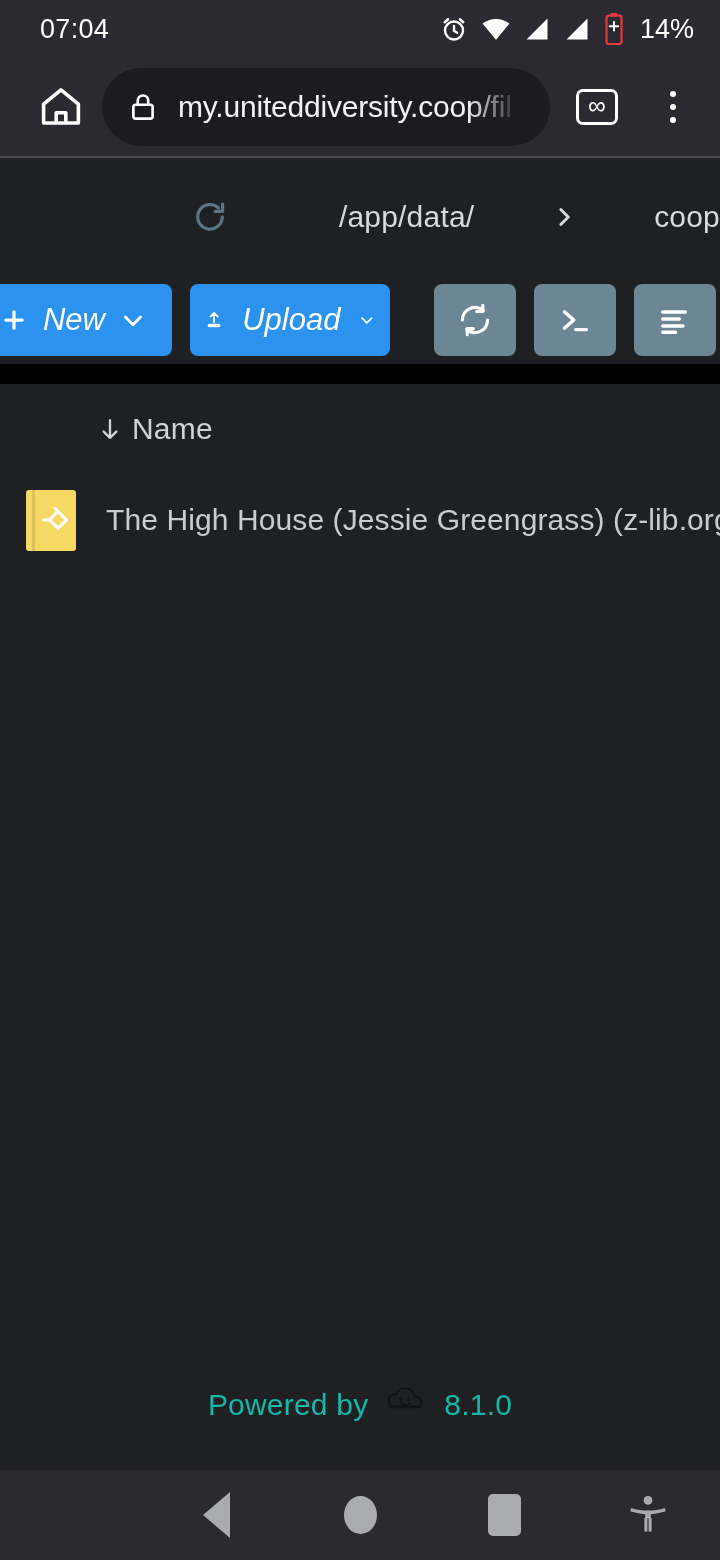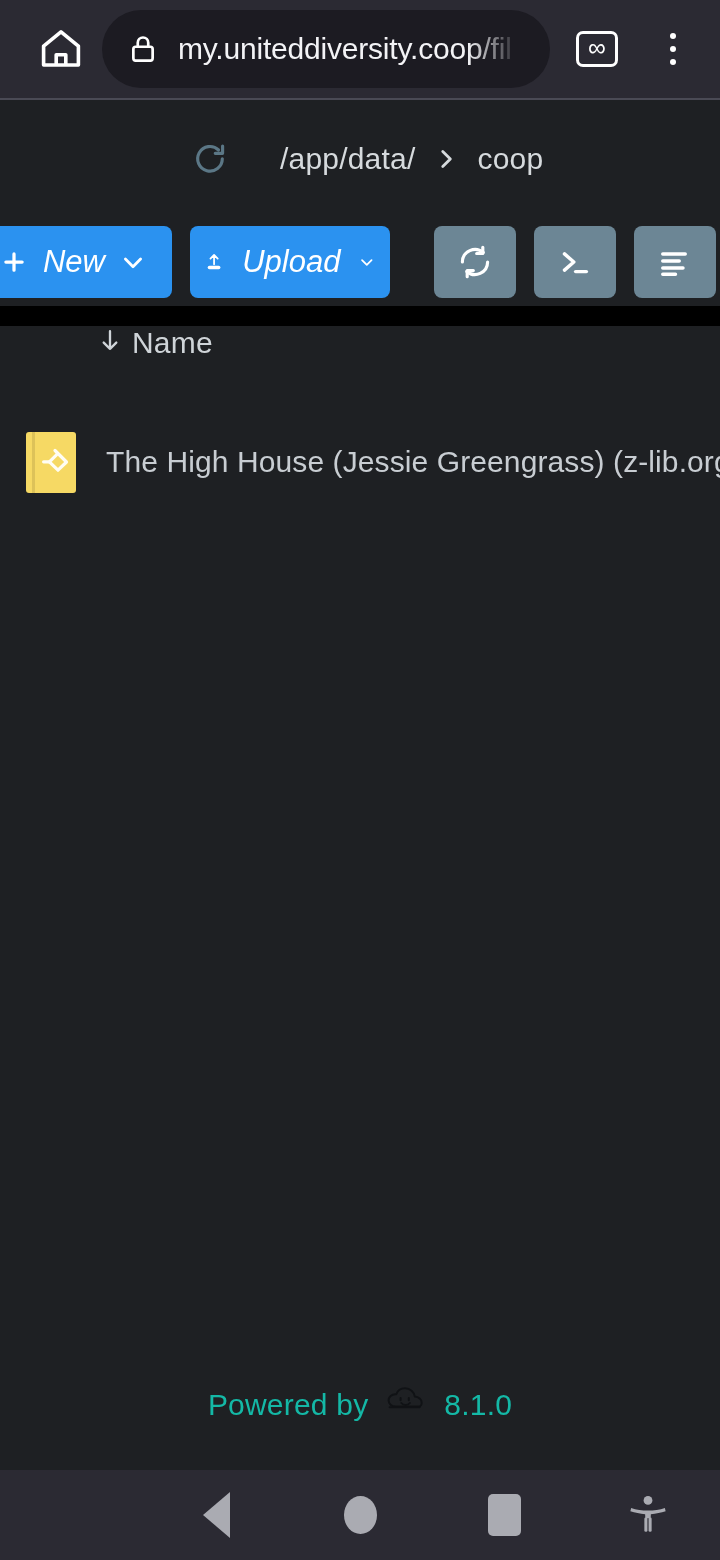--- a/index.html
+++ b/index.html
@@ -162,20 +162,21 @@
   }
 
   
   .breadcrumb-row {
     height: 118px;
     flex: 0 0 118px;
     display: flex;
     align-items: center;
     padding-left: 192px;
     gap: 0;
+    justify-content: space-between;
   }
   .reload-ic {
     flex: 0 0 auto;
     margin-right: 52px;
     display: flex;
     align-items: center;
   }
   .crumb {
     color: #d6dadd;
     font-size: 30px;
@@ -241,21 +242,21 @@
     height: 20px;
     flex: 0 0 20px;
     background: #000000;
   }
 
   
   .list-head {
     height: 90px;
     flex: 0 0 90px;
     display: flex;
-    align-items: flex-start;
+    align-items: center;
     padding-left: 96px;
     gap: 8px;
   }
   .sort-label {
     color: #cfd4d8;
     font-size: 30px;
     letter-spacing: .2px;
   }
 
   .file-row {
@@ -341,20 +342,51 @@
     width: 33px; height: 42px;
     background: #aaabb2;
     border-radius: 5px;
   }
 </style>
 </head>
 <body>
 
 <div id="screen">
 
+  <div class="status-bar">
+    <div class="status-clock">07:04</div>
+    <div class="status-right">
+
+      <svg class="ic" width="30" height="30" viewBox="0 0 24 24" fill="none" stroke="#ffffff" stroke-width="1.9">
+        <circle cx="12" cy="13.2" r="7.2"></circle>
+        <path d="M12 9.6v3.8l2.6 1.7" stroke-linecap="round"></path>
+        <path d="M7.3 4.2 4.6 6.6M16.7 4.2l2.7 2.4" stroke-linecap="round"></path>
+      </svg>
+
+      <svg class="ic" width="30" height="30" viewBox="0 0 24 24">
+        <path d="M12 20.5 1.2 7.6C4.2 5.2 7.9 3.9 12 3.9s7.8 1.3 10.8 3.7z" fill="#ffffff"></path>
+      </svg>
+
+      <svg class="ic" width="28" height="28" viewBox="0 0 24 24">
+        <path d="M21 3v18H3z" fill="#ffffff"></path>
+      </svg>
+
+      <svg class="ic" width="28" height="28" viewBox="0 0 24 24">
+        <path d="M21 3v18H3z" fill="#ffffff"></path>
+      </svg>
+
+      <svg class="ic" width="22" height="32" viewBox="0 0 14 26">
+        <rect x="4.4" y="0" width="5.2" height="2.4" rx="0.6" fill="#e8373c"></rect>
+        <rect x="0.9" y="2.2" width="12.2" height="23" rx="1.8" fill="none" stroke="#e8373c" stroke-width="1.8"></rect>
+        <path d="M7 7.2v7M3.6 10.7h6.8" stroke="#ffffff" stroke-width="1.6" stroke-linecap="round"></path>
+      </svg>
+
+      <div class="battery-pct">14%</div>
+    </div>
+  </div>
 
   <div class="browser-bar">
 
     <div class="btn-icon home-btn">
       <svg width="48" height="48" viewBox="0 0 24 24" fill="none" stroke="#ffffff" stroke-width="1.8" stroke-linejoin="round">
         <path d="M3.3 10.6 12 3.4l8.7 7.2v9.4H3.3z"></path>
         <path d="M9.6 20v-5.1h4.8V20"></path>
       </svg>
     </div>
 

